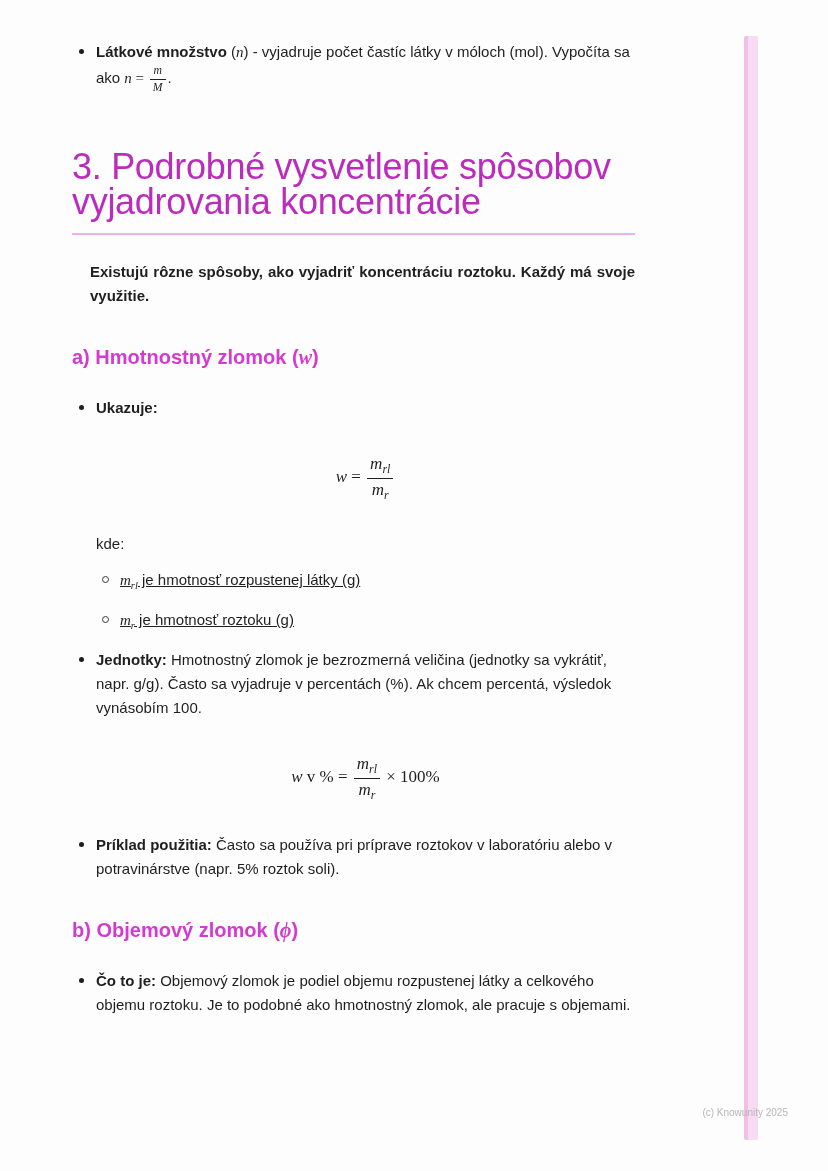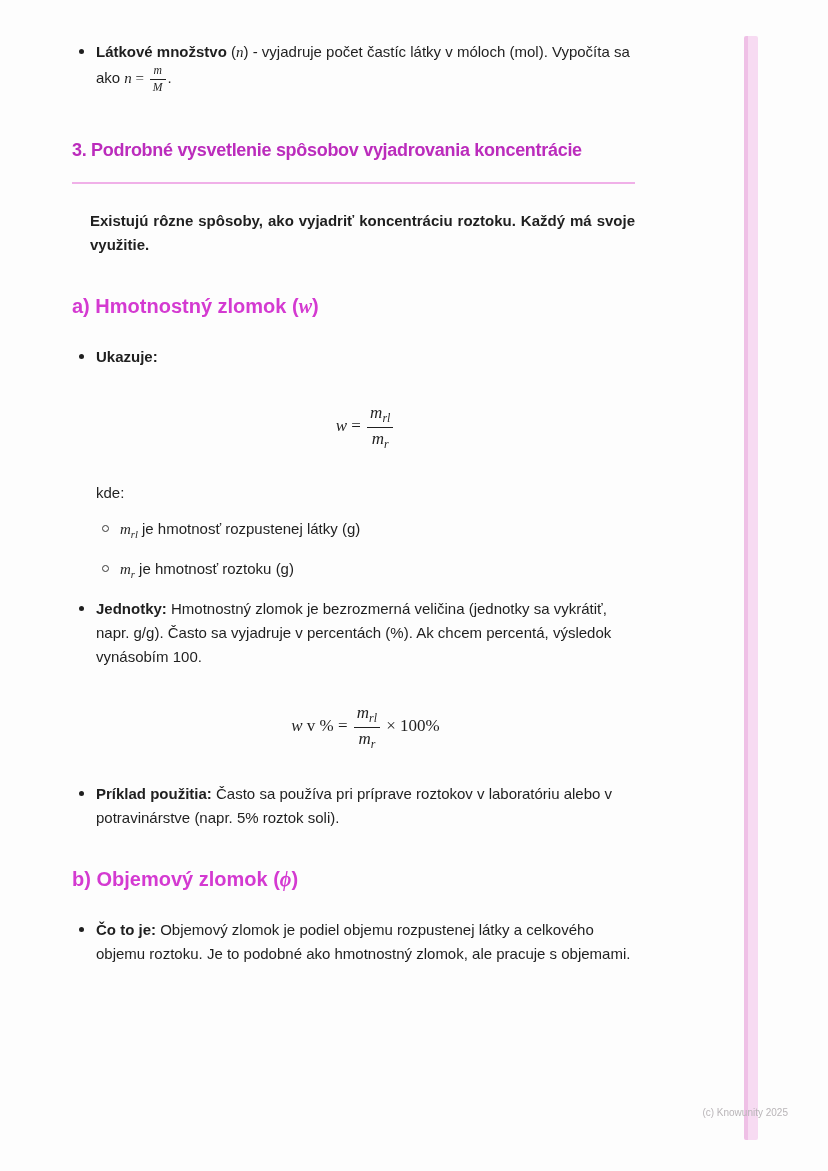--- a/index.html
+++ b/index.html
@@ -23,30 +23,30 @@
   }
   .content{position:absolute;left:72px;top:40px;width:563px;}
 
   
   ul{margin:0;padding:0;list-style:none;}
   .disc-list li{position:relative;padding-left:24px;margin-bottom:12px;text-align:left;}
   .disc-list li::before{
     content:"";position:absolute;left:7px;top:9px;width:5px;height:5px;
     border-radius:50%;background:var(--text-color);
   }
-  .circle-list{margin:0 0 0 24px;}
+  .circle-list{margin:0 0 0 24px;text-decoration:underline;}
   .circle-list li{position:relative;padding-left:24px;margin-bottom:10px;}
   .circle-list li::before{
     content:"";position:absolute;left:6px;top:8px;width:5px;height:5px;
     border-radius:50%;border:1.2px solid #3a3a3a;background:transparent;
   }
 
   h1{
-    font-size:18px;line-height:35px;font-weight:700;letter-spacing:-0.3px;
-    color:var(--accent-heading);margin:38px 0 0 0;
+    font-size:36px;line-height:35px;font-weight:400;letter-spacing:-0.3px;
+    color:var(--accent-heading);margin:54px 0 0 0;
   }
   .rule{height:2px;background:var(--rule-color);margin-top:14px;}
   p.paragraph{margin:25px 0 0 18px;text-align:justify;font-weight:bold;}
   h2{
     font-size:20px;line-height:26px;font-weight:700;
     color:var(--accent-subheading);margin:36px 0 26px 0;
   }
   .kde{margin:0 0 12px 0;padding-left:24px;}
 
   

